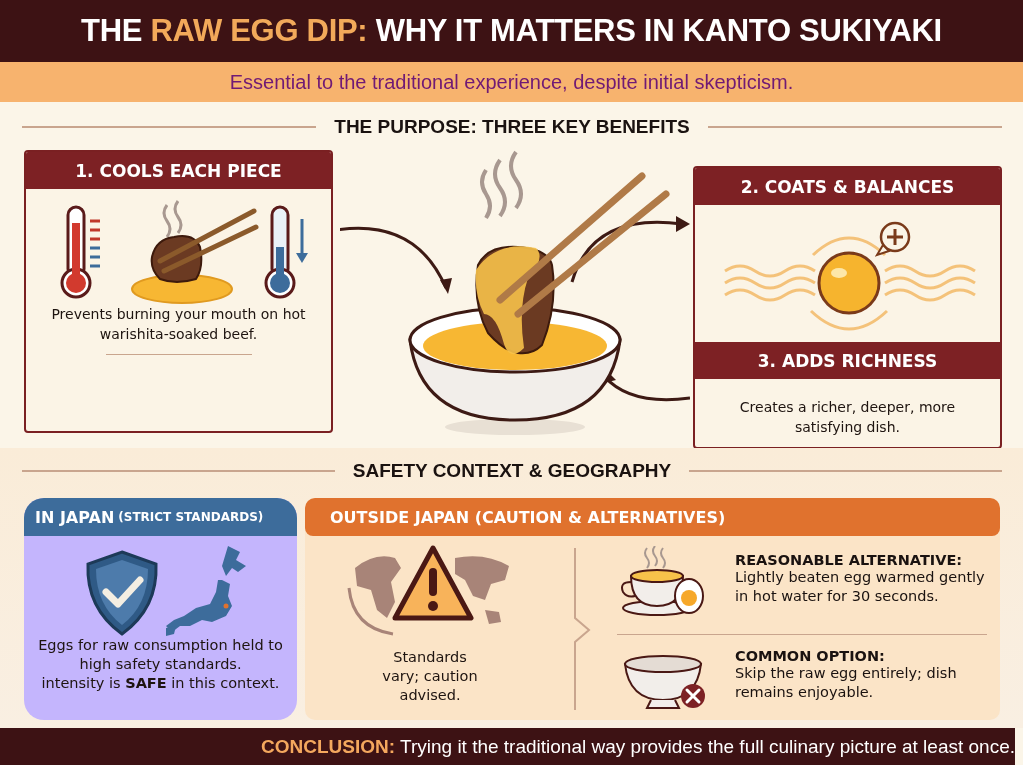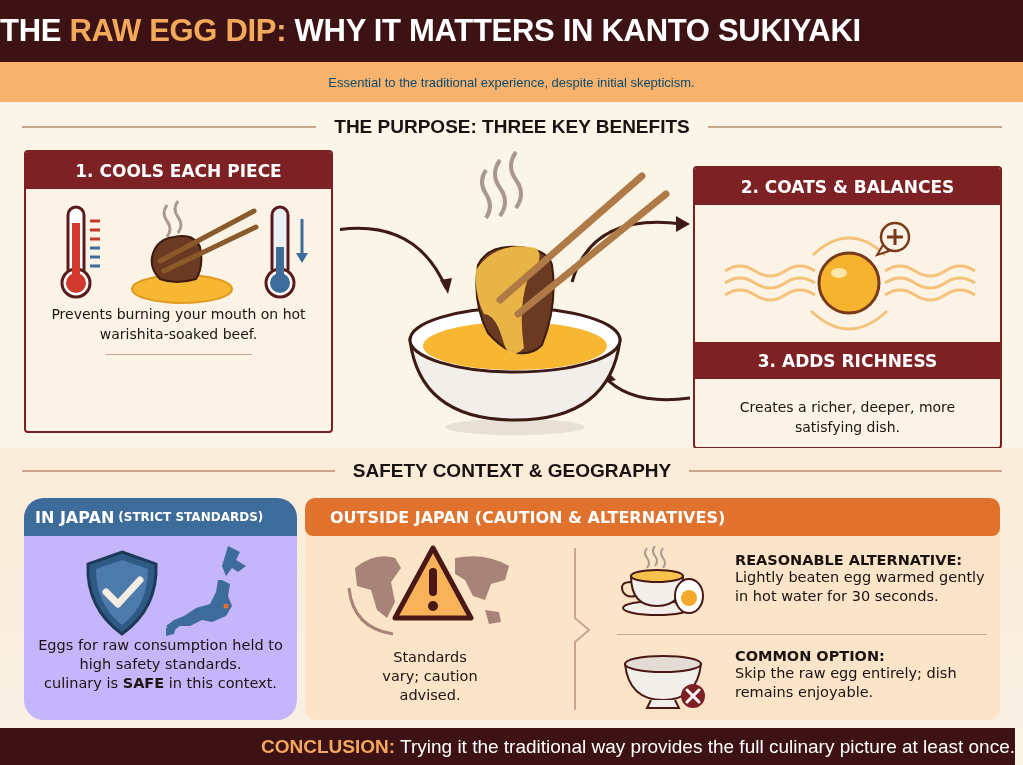--- a/index.html
+++ b/index.html
@@ -1,24 +1,24 @@
 <!DOCTYPE html>
 <html><head>
 <meta charset="utf-8">
 <style>
   * { box-sizing: border-box; margin: 0; padding: 0; }
   html, body { width: 1023px; height: 765px; overflow: hidden; }
   body { background: #fbf5e8; font-family: "DejaVu Sans", sans-serif; color: #1e1410; position: relative; }
 
-  .title-bar { position: absolute; left: 0; top: 0; width: 1023px; height: 62px; background: #3d1214; display: flex; align-items: center; justify-content: flex-start; }
+  .title-bar { position: absolute; left: 0; top: 0; width: 1023px; height: 62px; background: #3d1214; display: flex; align-items: center; justify-content: center; }
   .title-bar h1 { font-family: "Liberation Sans", sans-serif; font-weight: 700; font-size: 31px; color: #ffffff; letter-spacing: -0.3px; }
   .title-bar .accent { color: #f2a95a; }
 
   .subtitle-bar { position: absolute; left: 0; top: 62px; width: 1023px; height: 40px; background: #f7b36e; display: flex; align-items: center; justify-content: center; }
-  .subtitle-bar span { font-family: "Liberation Sans", sans-serif; font-size: 13px; color: #0c4a6e; }
+  .subtitle-bar span { font-family: "Liberation Sans", sans-serif; font-size: 20px; color: #701a75; }
 
   .section-heading { position: absolute; left: 22px; width: 980px; display: flex; align-items: center; gap: 18px; }
   .section-heading .rule { flex: 1; height: 2px; background: #c9a58e; }
   .section-heading .label { font-family: "Liberation Sans", sans-serif; font-weight: 700; font-size: 19px; color: #1a1210; white-space: nowrap; }
 
   .card { position: absolute; border: 2px solid #7a2022; border-radius: 4px; background: #fbf4e6; overflow: hidden; }
   .card-header { background: #7d2124; color: #fff; font-weight: 700; text-align: center; font-size: 17px; height: 37px; display: flex; align-items: center; justify-content: center; }
   .card-text { text-align: center; font-size: 14px; line-height: 20px; color: #1e1410; }
   .divider { height: 1px; background: #c9a58e; margin: 0 auto; }
 
@@ -165,21 +165,21 @@
     </svg>
     <svg style="position:absolute;left:122px;top:8px;" width="120" height="100" viewBox="0 0 120 100">
       <path d="M82 2 l12 6 l-4 8 l10 6 l-8 6 l-6 -4 l-6 8 l-4 -10z" fill="#3d6c9b"></path>
       <path d="M76 36 l8 4 l-2 12 l4 10 l-6 10 l-14 6 l-10 -2 l-12 6 l-10 0 l-8 6 l-6 -6 l8 -6 l10 -4 l12 -8 l14 -4 l6 -12 l2 -12z" fill="#3d6c9b"></path>
       <path d="M20 84 l10 -2 l-2 8 l-8 2z" fill="#3d6c9b"></path>
       <circle cx="80" cy="62" r="2.5" fill="#e0722e"></circle>
     </svg>
   </div>
   <div class="card-text" style="font-size:14.5px;line-height:19px;padding:0 12px;">
     <div>Eggs for raw consumption held to high safety standards.</div>
-    <div><span>culinary is </span><b>SAFE</b><span> in this context.</span></div>
+    <div><span>intensity is </span><b>SAFE</b><span> in this context.</span></div>
   </div>
 </div>
 
 <div class="outside-card">
   <div class="outside-header">OUTSIDE JAPAN (CAUTION &amp; ALTERNATIVES)</div>
   <div style="position:absolute;left:40px;top:50px;width:170px;height:90px;">
     <svg style="position:absolute;left:0;top:0;" width="170" height="90" viewBox="0 0 170 90">
       <path d="M10 20 q20 -16 40 -10 l6 10 l-10 14 l4 20 l-8 16 l-10 -8 l-6 -20 l-14 -4z" fill="#a88478"></path>
       <path d="M110 10 q30 -6 54 8 l-4 14 l-14 4 l-6 16 l-12 -4 l-8 -16 l-10 -6z" fill="#a88478"></path>
       <path d="M140 62 l14 2 l2 10 l-12 2z" fill="#a88478"></path>

